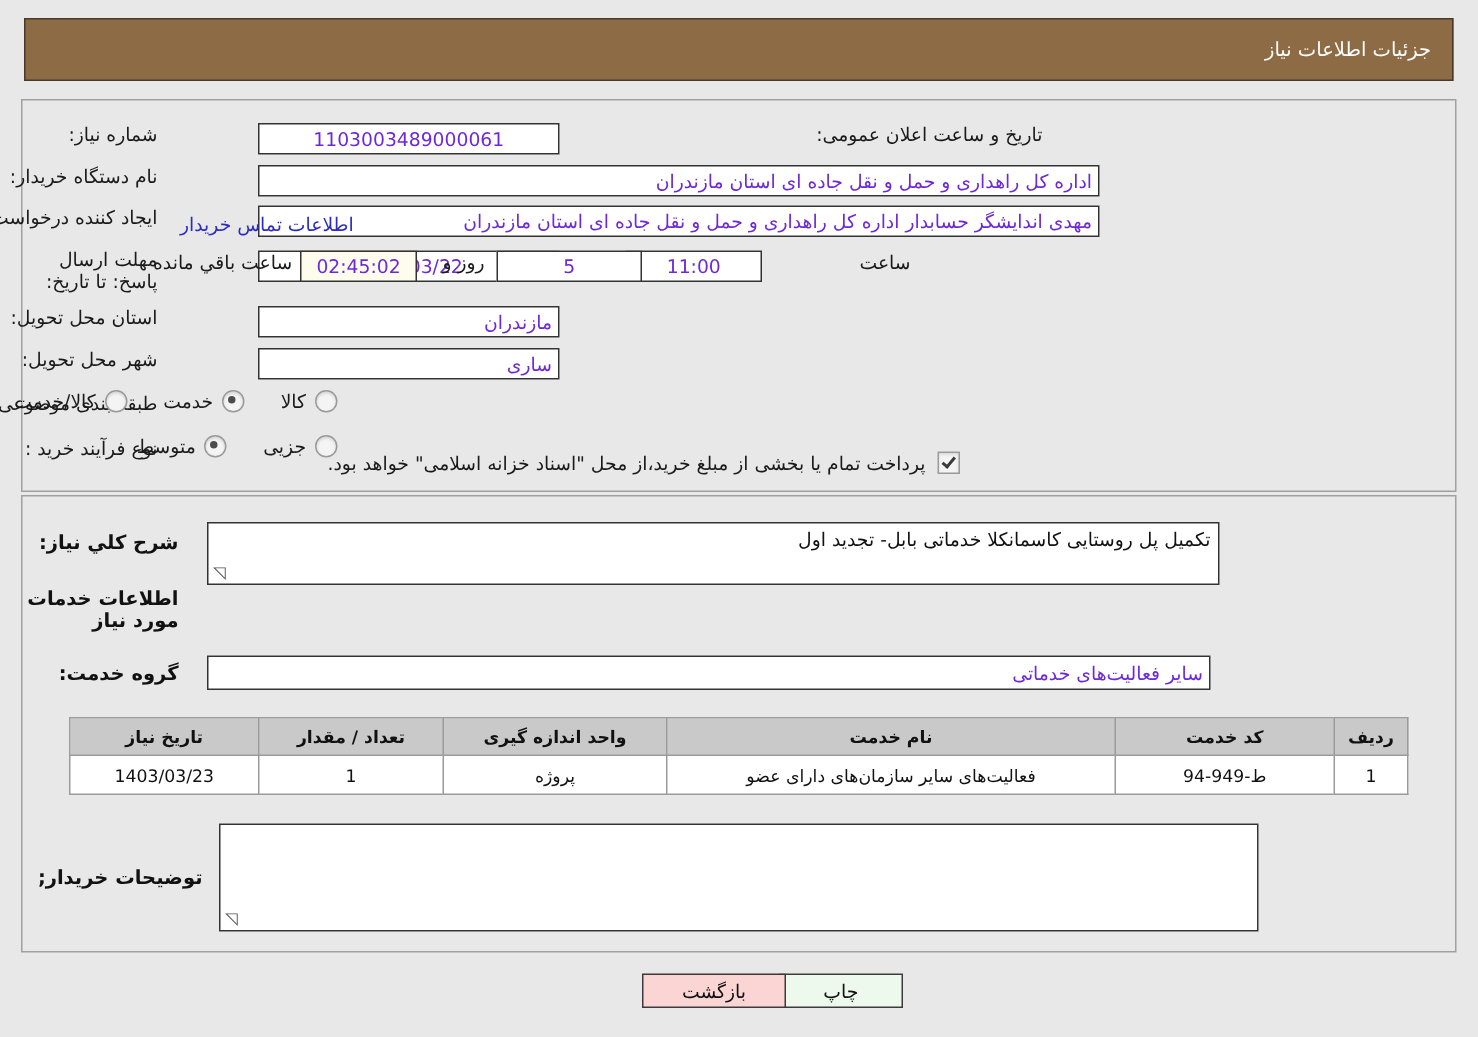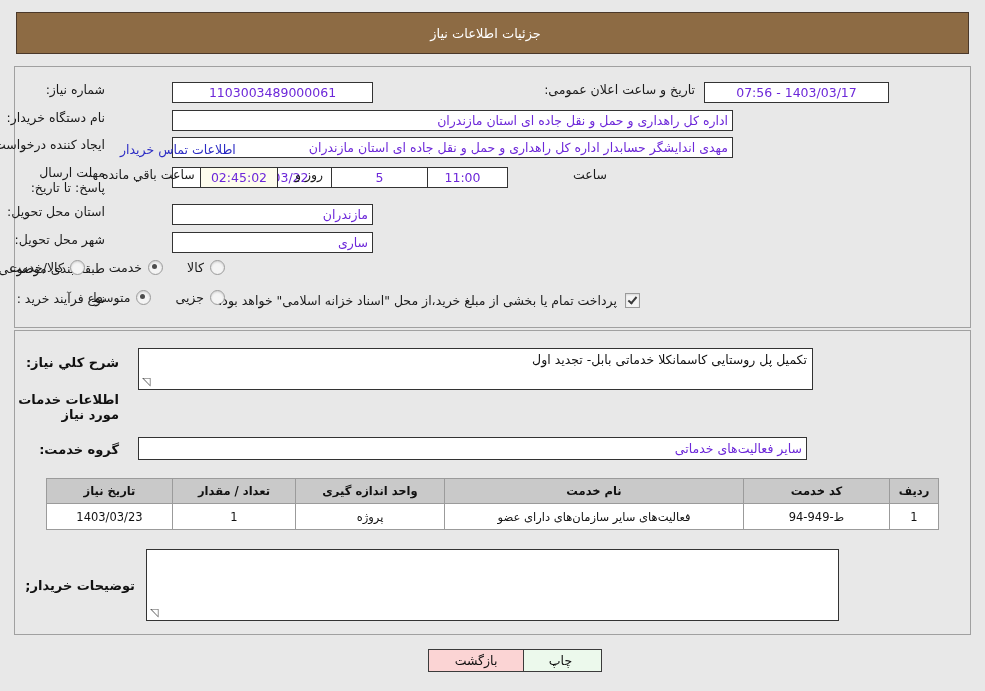--- a/index.html
+++ b/index.html
@@ -63,21 +63,21 @@
     position: absolute;
     left: 16px; top: 12px;
     width: 953px; height: 42px;
     background: #8d6b44;
     border: 1px solid #4a382a;
     box-sizing: border-box;
     color: #ffffff;
     font-size: 13px;
     display: flex;
     align-items: center;
-    justify-content: center;
+    justify-content: flex-start;
     padding-right: 14px;
     box-sizing: border-box;
   }
   
   .panel {
     position: absolute;
     background: #e8e8e8;
     border: 1px solid #a0a0a0;
     box-sizing: border-box;
   }
@@ -260,21 +260,20 @@
 
   <div class="row" style="right:880px; top:82px;">
     <span class="lbl">شماره نیاز:</span>
   </div>
   <div class="fld center" style="position:absolute; right:612px; top:82px; width:201px;">1103003489000061</div>
 
   <div class="row" style="right:290px; top:82px;">
     <span class="lbl">تاریخ و ساعت اعلان عمومی:</span>
   </div>
 
-  <div class="fld center" style="position:absolute; left:704px; top:82px; width:185px;">1403/03/17 - 07:56</div>
 
   <div class="row" style="right:880px; top:110px;">
     <span class="lbl">نام دستگاه خریدار:</span>
   </div>
   <div class="fld right" style="position:absolute; right:252px; top:110px; width:561px;">اداره کل راهداری و حمل و نقل جاده ای استان مازندران</div>
 
   <div class="row" style="right:880px; top:137px;">
     <span class="lbl">ایجاد کننده درخواست:</span>
   </div>
   <div class="fld right" style="position:absolute; right:252px; top:137px; width:561px;">مهدی اندایشگر حسابدار اداره کل راهداری و حمل و نقل جاده ای استان مازندران</div>
@@ -336,21 +335,21 @@
   <div class="row" style="right:760px; top:290px;">
     <span class="opt">
       <span class="radio"></span>
       <span>جزیی</span>
     </span>
     <span class="opt">
       <span class="radio on"></span>
       <span>متوسط</span>
     </span>
   </div>
-  <div class="row" style="right:345px; top:293px;">
+  <div class="row" style="right:345px; top:301px;">
     <span class="chk on" style="margin-left:8px;"></span>
     <span class="lbl">پرداخت تمام یا بخشی از مبلغ خرید،از محل "اسناد خزانه اسلامی" خواهد بود.</span>
   </div>
 
   <div class="panel" id="panel-mid"></div>
 
   <div class="section-title" style="right:866px; top:355px;">شرح کلي نیاز:</div>
   <div class="ta" style="position:absolute; right:172px; top:348px; width:675px; height:42px;">
     <span>تکمیل پل روستایی کاسمانکلا خدماتی بابل- تجدید اول</span>
     <span class="grip">◸</span>

